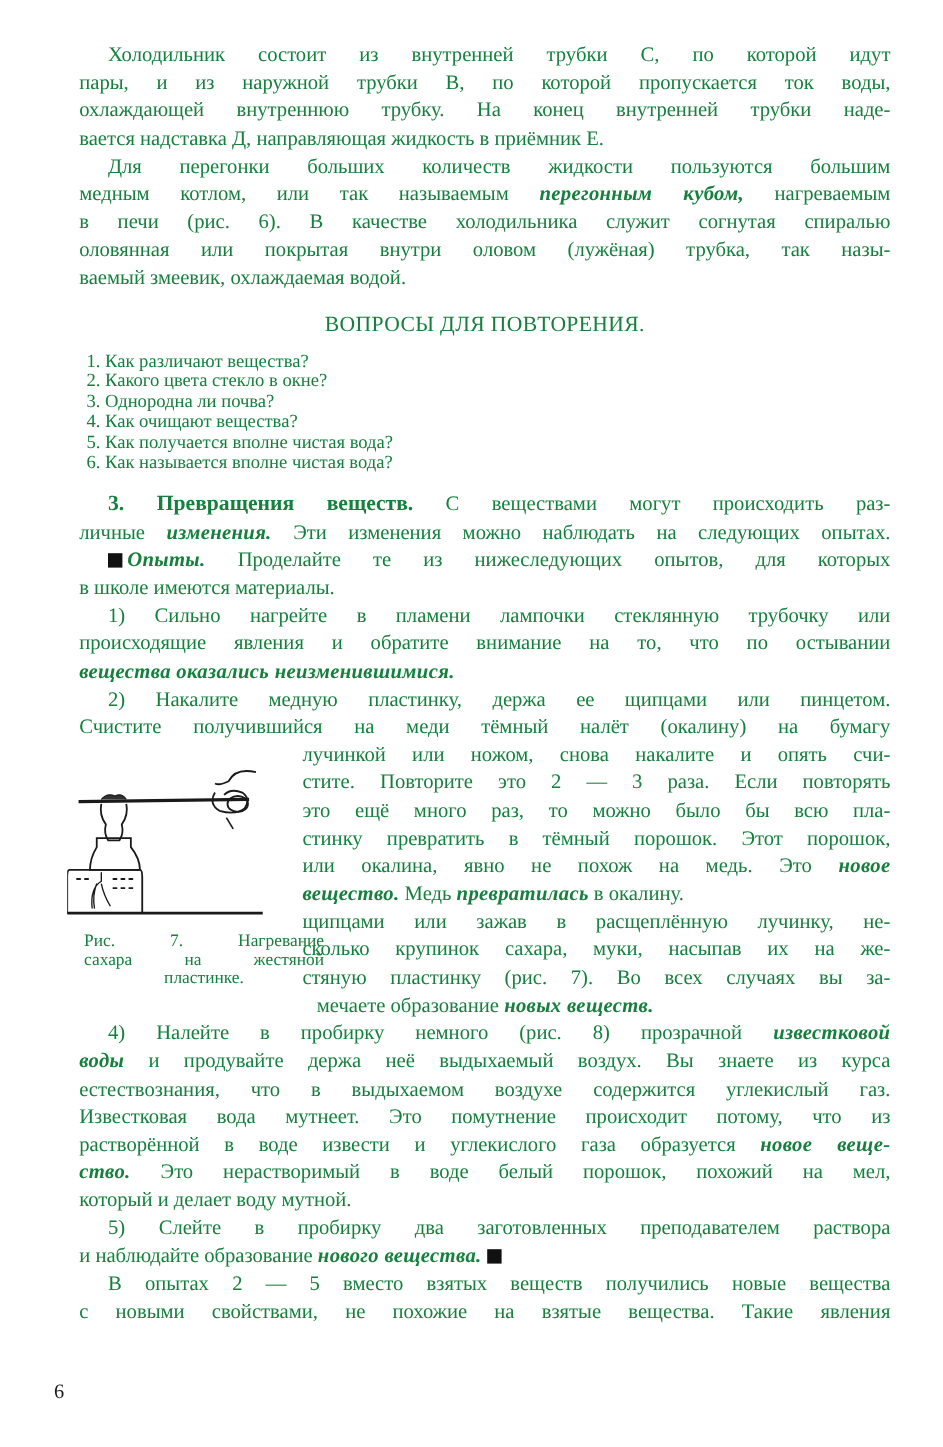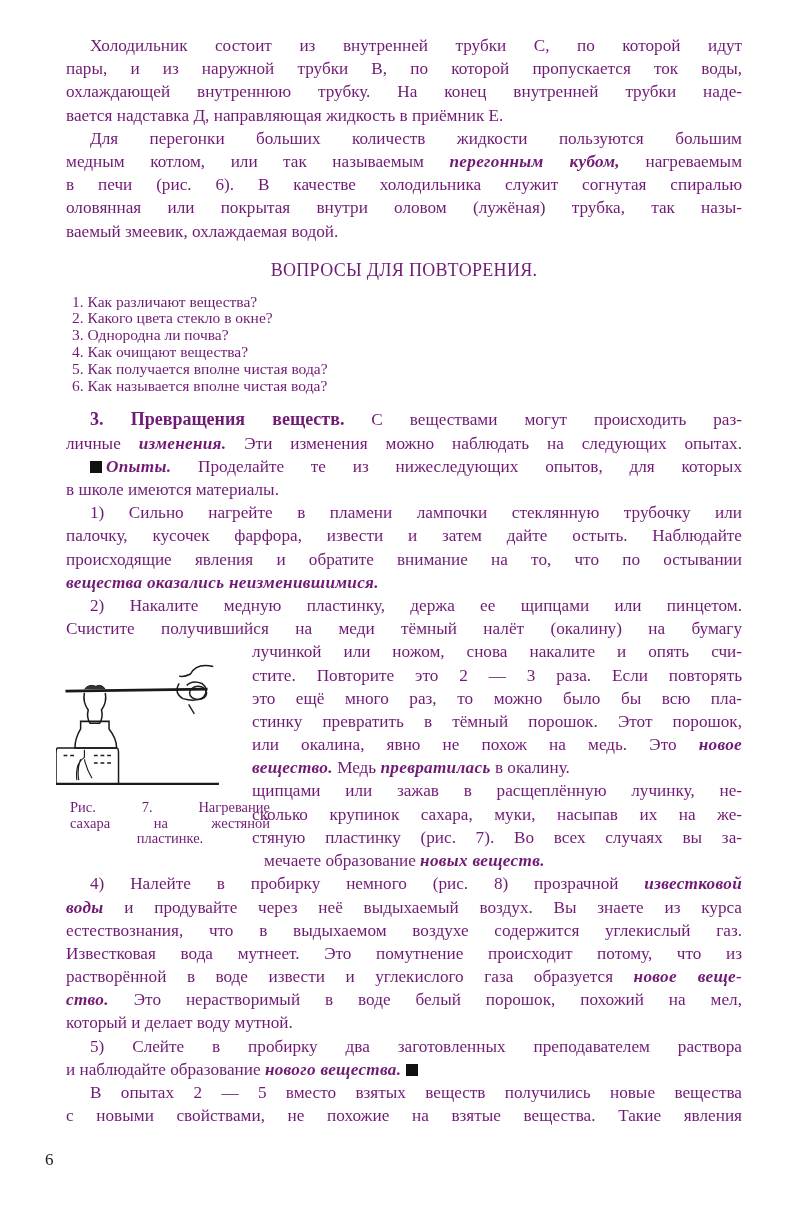--- a/index.html
+++ b/index.html
@@ -1,19 +1,19 @@
 <!DOCTYPE html>
 <html><head>
 <meta charset="utf-8">
 <style>
   html, body { margin: 0; padding: 0; background: #ffffff; }
   body { width: 786px; height: 1206px; position: relative; overflow: hidden; }
   .page {
     position: absolute; left: 66px; top: 34px; width: 676px;
-    font-family: "Liberation Serif", serif; color: #701a75;
+    font-family: "Liberation Serif", serif; color: #15803d;
     font-size: 17.2px; line-height: 23.2px;
   }
   .line { display: block; white-space: nowrap; text-align: justify; text-align-last: justify; height: 23.2px; }
   .line.last { text-align-last: left; }
   .ind { padding-left: 24px; }
   i.it { font-style: italic; font-weight: bold; letter-spacing: 0.3px; }
   .heading {
     text-align: center; font-size: 18px; letter-spacing: 0.3px;
     margin-top: 16px; margin-bottom: 13px; height: 22px;
   }
@@ -65,21 +65,20 @@
 
   <div>
     <span class="line ind"><b class="sec-title">3. Превращения веществ.</b><span> С веществами могут происходить раз-</span></span>
     <span class="line"><span>личные </span><i class="it">изменения.</i><span> Эти изменения можно наблюдать на следующих опытах.</span></span>
     <span class="line ind"><span class="square"></span><i class="it">Опыты.</i><span> Проделайте те из нижеследующих опытов, для которых</span></span>
     <span class="line last">в школе имеются материалы.</span>
   </div>
 
   <div>
     <span class="line ind">1) Сильно нагрейте в пламени лампочки стеклянную трубочку или</span>
-    <span class="line">палочку, кусочек фарфора, извести и затем дайте остыть. Наблюдайте</span>
     <span class="line">происходящие явления и обратите внимание на то, что по остывании</span>
     <span class="line last"><i class="it">вещества оказались неизменившимися.</i></span>
   </div>
 
   <div>
     <span class="line ind">2) Накалите медную пластинку, держа ее щипцами или пинцетом.</span>
     <span class="line">Счистите получившийся на меди тёмный налёт (окалину) на бумагу</span>
   </div>
 
   <div class="figwrap">
@@ -117,21 +116,21 @@
       <span class="line">стяную пластинку (рис. 7). Во всех случаях вы за-</span>
     </div>
   </div>
 
   <div style="position:relative;height:23.2px;margin-top:-23.2px;">
     <span class="line last" style="position:absolute;left:186px;width:490px;margin-left:12px;"><span>мечаете образование </span><i class="it">новых веществ.</i></span>
   </div>
 
   <div>
     <span class="line ind"><span>4) Налейте в пробирку немного (рис. 8) прозрачной </span><i class="it">известковой</i></span>
-    <span class="line"><i class="it">воды</i><span> и продувайте через неё выдыхаемый воздух. Вы знаете из курса</span></span>
+    <span class="line"><i class="it">воды</i><span> и продувайте держа неё выдыхаемый воздух. Вы знаете из курса</span></span>
     <span class="line">естествознания, что в выдыхаемом воздухе содержится углекислый газ.</span>
     <span class="line">Известковая вода мутнеет. Это помутнение происходит потому, что из</span>
     <span class="line"><span>растворённой в воде извести и углекислого газа образуется </span><i class="it">новое веще-</i></span>
     <span class="line"><i class="it">ство.</i><span> Это нерастворимый в воде белый порошок, похожий на мел,</span></span>
     <span class="line last">который и делает воду мутной.</span>
   </div>
 
   <div>
     <span class="line ind">5) Слейте в пробирку два заготовленных преподавателем раствора</span>
     <span class="line last"><span>и наблюдайте образование </span><i class="it">нового вещества.</i> <span class="square"></span></span>

